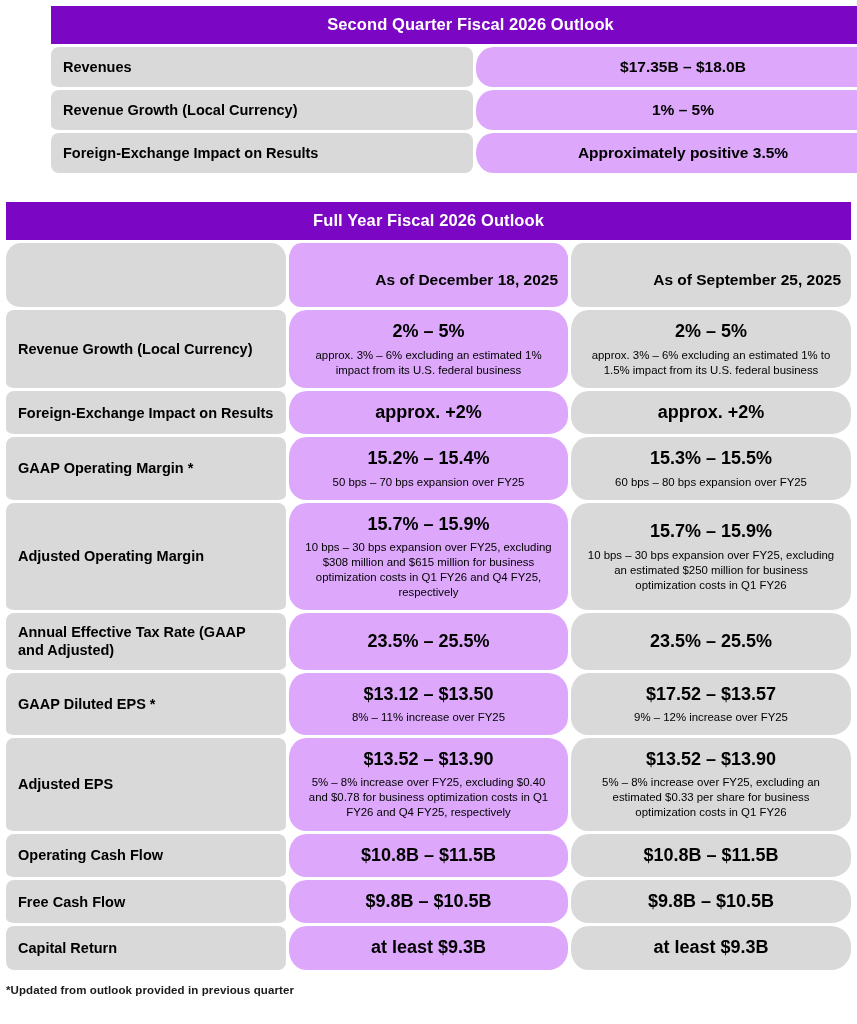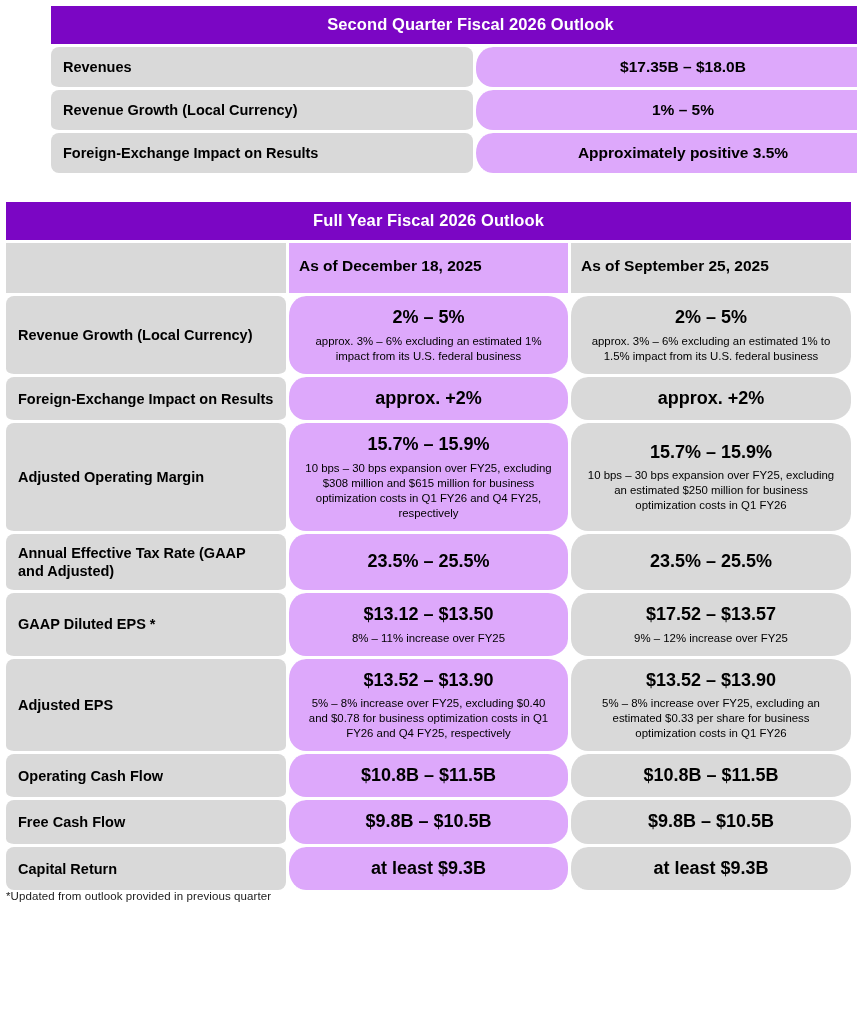--- a/index.html
+++ b/index.html
@@ -75,24 +75,25 @@
   }
   .val-sub {
     display: block;
     font-size: 11.4px;
     font-weight: normal;
     line-height: 1.32;
     margin-top: 4px;
   }
 
   .col-head {
-    text-align: left;
+    text-align: right;
     font-size: 15.5px;
     font-weight: bold;
-    padding: 14px 10px 18px 10px;
+    padding: 28px 10px 18px 10px;
+    border-radius: 15px;
   }
 
   
   #table-q2 { margin: 0 0 0 0; width: 839px; padding-left: 45px; }
   #table-q2 col.c-label { width: 422px; }
   #table-q2 col.c-val   { width: 417px; }
   #table-q2 .cell { height: 36px; }
   #table-q2 .row-label { font-size: 14.5px; }
   #table-q2 .val { font-size: 15.5px; }
 
@@ -104,22 +105,23 @@
   #table-fy col.c-dec   { width: 282px; }
   #table-fy col.c-sep2  { width: 283px; }
 
   
   .outlook-table td { border-bottom: 3px solid #ffffff; }
   .outlook-table td.sep-l { border-left: 3px solid #ffffff; }
   .outlook-table tr.title-row td { border-bottom: 3px solid #ffffff; }
   .outlook-table tr:last-child td { border-bottom: 0; }
 
   .footnote {
+    margin-top: 14px;
     font-size: 11.5px;
-    font-weight: normal;
+    font-weight: bold;
     color: #1a1a1a;
     letter-spacing: 0.1px;
   }
 </style>
 </head>
 <body>
 
 <div class="page">
 
   <table class="outlook-table" id="table-q2">
@@ -183,20 +185,31 @@
       <tr>
         <td class="cell row-label">Foreign-Exchange Impact on Results</td>
         <td class="cell accent val sep-l">
           <span class="val-main">approx. +2%</span>
         </td>
         <td class="cell val sep-l">
           <span class="val-main">approx. +2%</span>
         </td>
       </tr>
 
+      <tr>
+        <td class="cell row-label">GAAP Operating Margin *</td>
+        <td class="cell accent val sep-l">
+          <span class="val-main">15.2% – 15.4%</span>
+          <span class="val-sub">50 bps – 70 bps expansion over FY25</span>
+        </td>
+        <td class="cell val sep-l">
+          <span class="val-main">15.3% – 15.5%</span>
+          <span class="val-sub">60 bps – 80 bps expansion over FY25</span>
+        </td>
+      </tr>
 
       <tr>
         <td class="cell row-label">Adjusted Operating Margin</td>
         <td class="cell accent val sep-l">
           <span class="val-main">15.7% – 15.9%</span>
           <span class="val-sub">10 bps – 30 bps expansion over FY25, excluding $308 million and $615 million for business optimization costs in Q1 FY26 and Q4 FY25, respectively</span>
         </td>
         <td class="cell val sep-l">
           <span class="val-main">15.7% – 15.9%</span>
           <span class="val-sub">10 bps – 30 bps expansion over FY25, excluding an estimated $250 million for business optimization costs in Q1 FY26</span>

